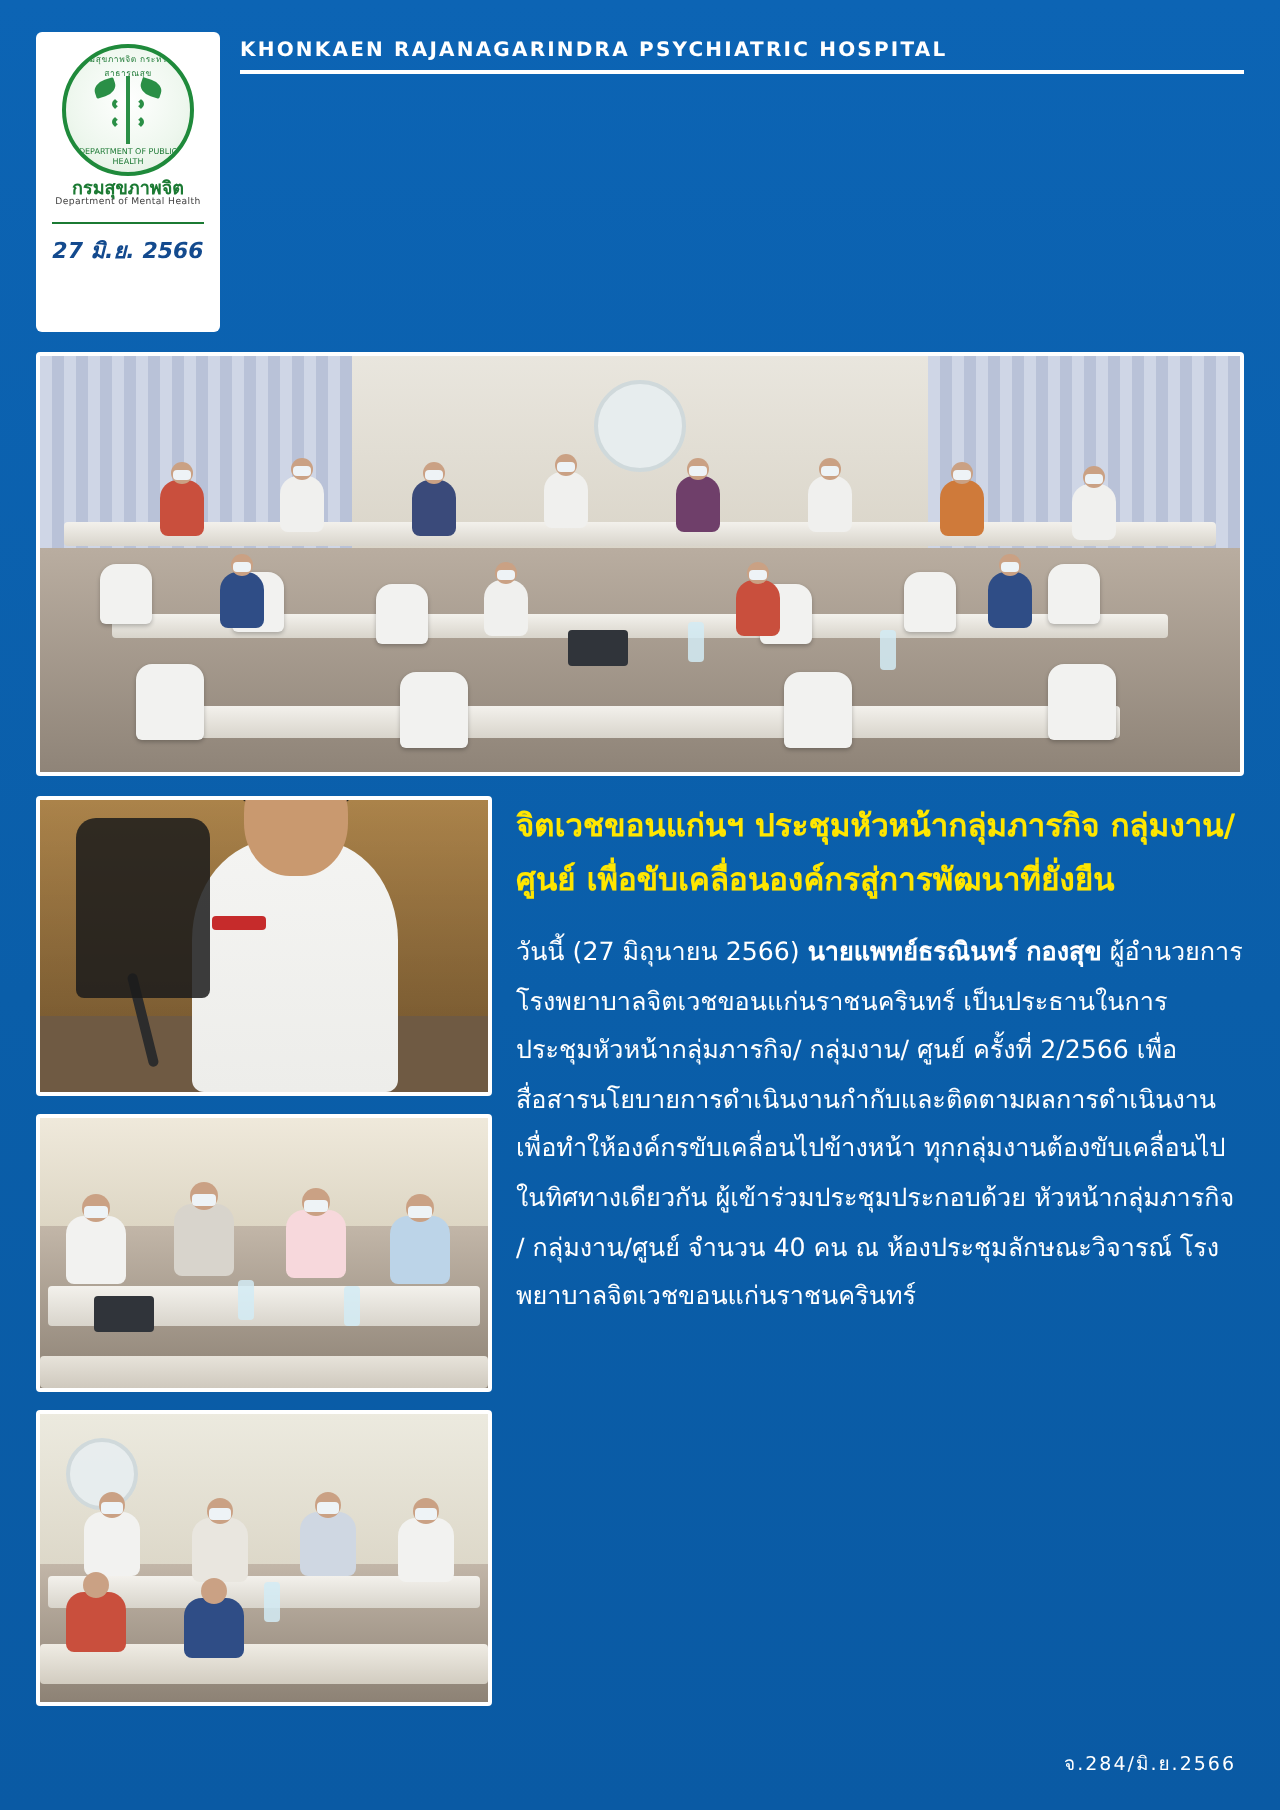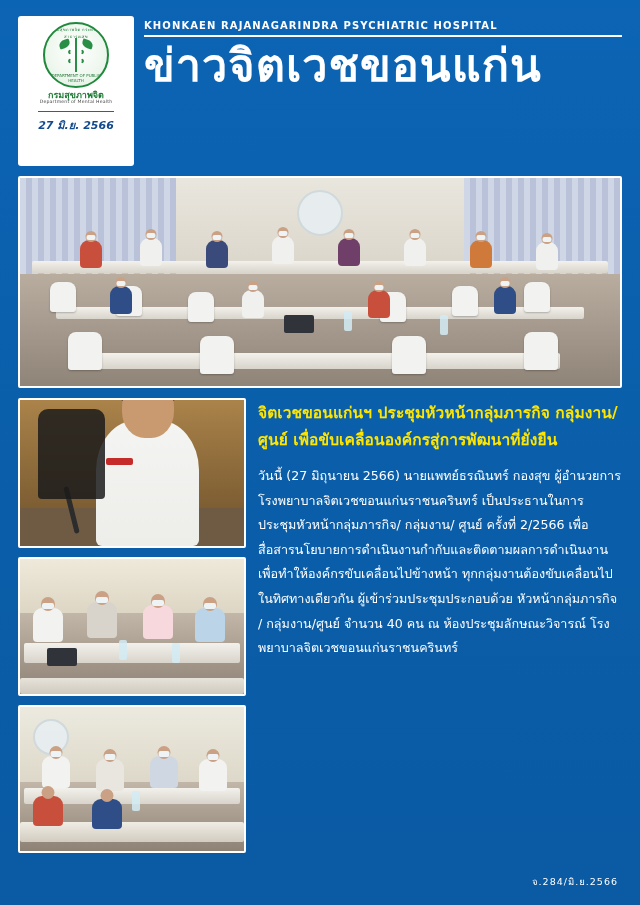--- a/index.html
+++ b/index.html
@@ -17,21 +17,21 @@
   }
 
   
   .header {
     display: flex;
     align-items: stretch;
     gap: 10px;
     height: 150px;
   }
   .logo-col {
-    width: 116px;
+    width: 92px;
     background: #ffffff;
     border-radius: 3px;
     display: flex;
     flex-direction: column;
     align-items: center;
     justify-content: flex-start;
     padding: 6px 4px 4px 4px;
   }
   .logo-emblem {
     width: 66px; height: 66px;
@@ -163,21 +163,21 @@
     font-weight: bold;
     line-height: 1.75;
     letter-spacing: .1px;
   }
   .body-text {
     margin-top: 10px;
     font-size: 12.6px;
     line-height: 1.95;
     color: #ffffff;
   }
-  .body-text b { font-weight: normal; }
+  .body-text b { font-weight: bold; }
 
   .footer {
     position: absolute;
     right: 22px;
     bottom: 16px;
     color: #ffffff;
     font-size: 9.5px;
     letter-spacing: 1px;
   }
 
@@ -263,21 +263,20 @@
         <div class="en">Department of Mental Health</div>
       </div>
       <div class="logo-date-sep"></div>
       <div class="logo-date">27 มิ.ย. 2566</div>
     </div>
 
     <div class="title-col">
       <div class="hosp-name-bar">
         <div class="hosp-name">KHONKAEN  RAJANAGARINDRA  PSYCHIATRIC  HOSPITAL</div>
       </div>
-      <div class="masthead">ข่าวจิตเวชขอนแก่น</div>
     </div>
   </div>
 
   <div class="hero">
     <div class="scene">
       <div class="wall"></div>
       <div class="floor"></div>
       <div class="drape l"></div>
       <div class="drape r"></div>
       <div class="screen-logo"></div>

